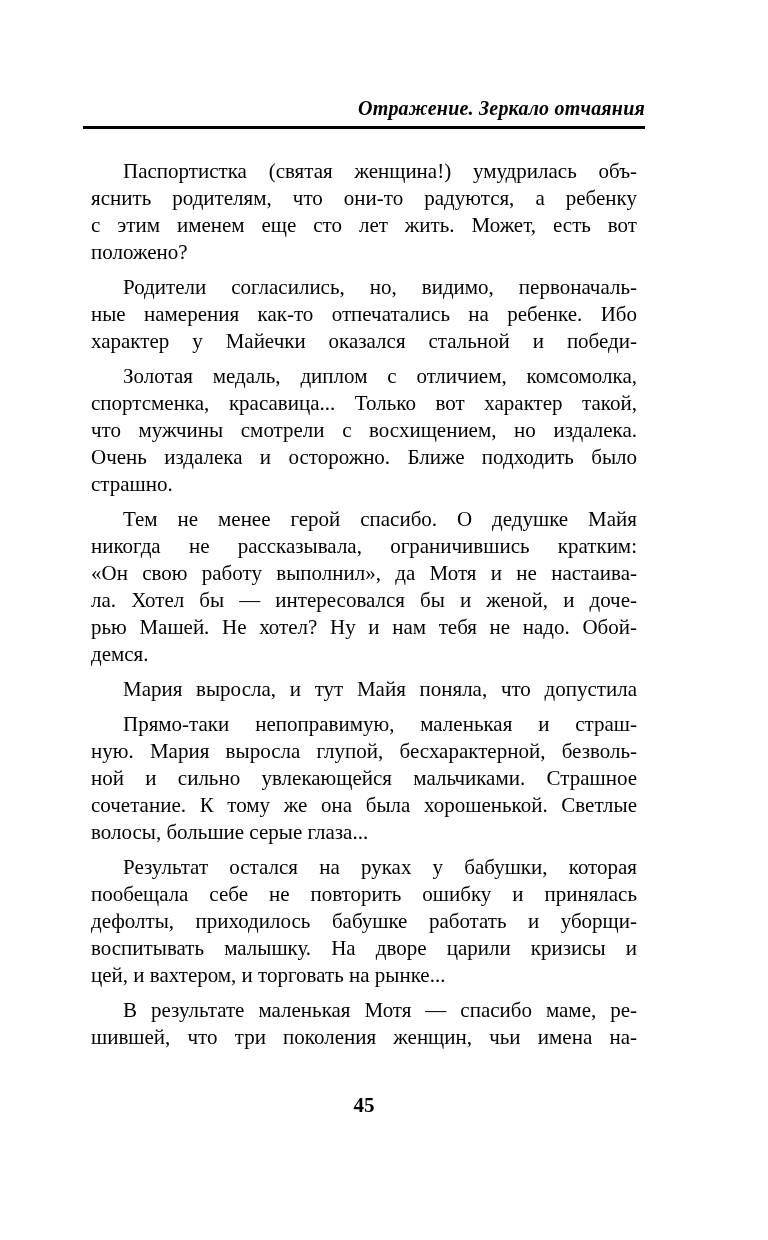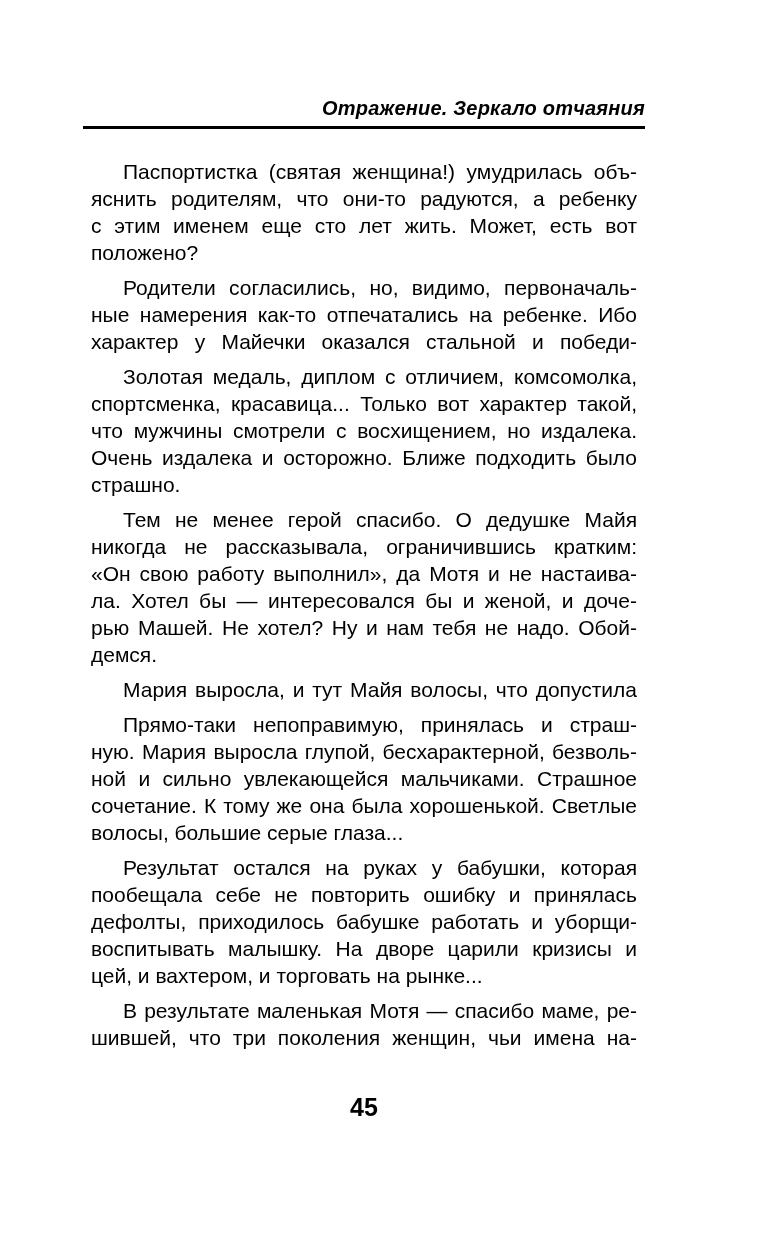--- a/index.html
+++ b/index.html
@@ -2,21 +2,21 @@
 <html><head>
 <meta charset="utf-8">
 <style>
   html, body { margin: 0; padding: 0; }
   .page {
     position: relative;
     width: 768px;
     height: 1240px;
     background: #ffffff;
     color: #000000;
-    font-family: Liberation Sans, sans-serif;
+    font-family: Liberation Serif, serif;
     overflow: hidden;
   }
   .running-head {
     position: absolute;
     top: 97px;
     left: 83px;
     width: 562px;
     text-align: right;
     font-style: italic;
     font-weight: bold;
@@ -49,21 +49,21 @@
   }
   .line.indent { text-indent: 32px; }
   .line.endpara { text-align-last: left; }
   .page-number {
     position: absolute;
     top: 1093px;
     left: 83px;
     width: 562px;
     text-align: center;
     font-weight: bold;
-    font-size: 25px;
+    font-size: 21px;
   }
 </style>
 </head>
 <body>
 
 <div class="page">
   <div class="running-head">Отражение. Зеркало отчаяния</div>
   <div class="head-rule"></div>
   <div class="body-text" id="body-text">
       <div class="para">
@@ -86,24 +86,24 @@
       </div>
       <div class="para">
         <div class="line indent">Тем не менее герой спасибо. О дедушке Майя</div>
         <div class="line">никогда не рассказывала, ограничившись кратким:</div>
         <div class="line">«Он свою работу выполнил», да Мотя и не настаива-</div>
         <div class="line">ла. Хотел бы — интересовался бы и женой, и доче-</div>
         <div class="line">рью Машей. Не хотел? Ну и нам тебя не надо. Обой-</div>
         <div class="line endpara">демся.</div>
       </div>
       <div class="para">
-        <div class="line indent">Мария выросла, и тут Майя волосы, что допустила</div>
+        <div class="line indent">Мария выросла, и тут Майя поняла, что допустила</div>
       </div>
       <div class="para">
-        <div class="line indent">Прямо-таки непоправимую, принялась и страш-</div>
+        <div class="line indent">Прямо-таки непоправимую, маленькая и страш-</div>
         <div class="line">ную. Мария выросла глупой, бесхарактерной, безволь-</div>
         <div class="line">ной и сильно увлекающейся мальчиками. Страшное</div>
         <div class="line">сочетание. К тому же она была хорошенькой. Светлые</div>
         <div class="line endpara">волосы, большие серые глаза...</div>
       </div>
       <div class="para">
         <div class="line indent">Результат остался на руках у бабушки, которая</div>
         <div class="line">пообещала себе не повторить ошибку и принялась</div>
         <div class="line">дефолты, приходилось бабушке работать и уборщи-</div>
         <div class="line">воспитывать малышку. На дворе царили кризисы и</div>

